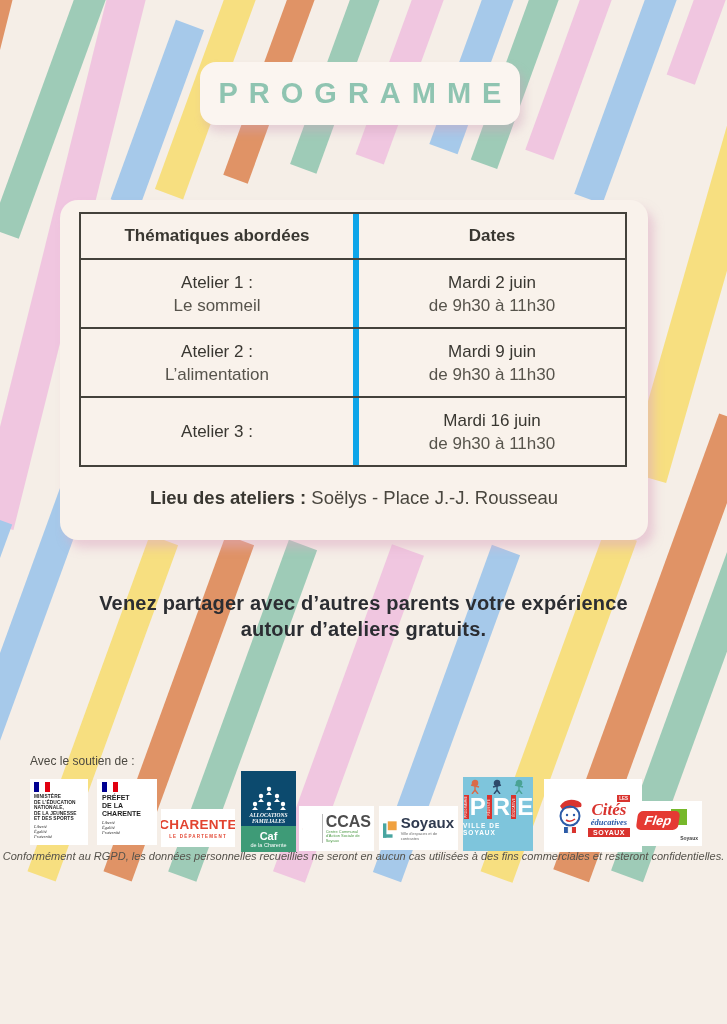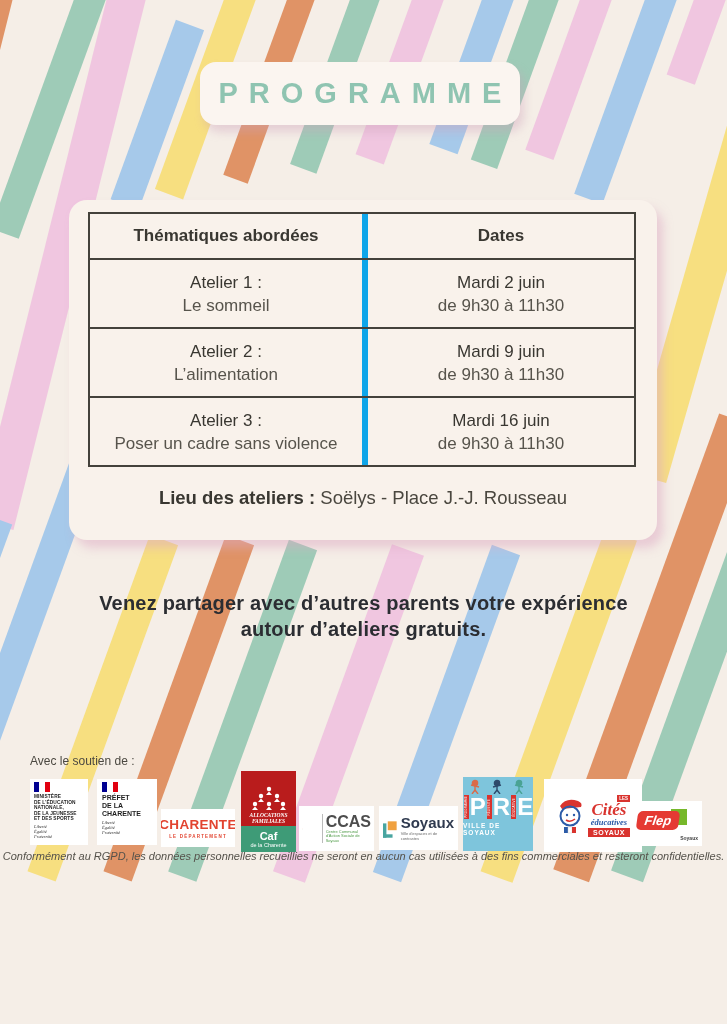--- a/index.html
+++ b/index.html
@@ -17,21 +17,21 @@
     background:#FBF5F0;border-radius:16px;
     box-shadow:4px 7px 10px rgba(205,160,185,.40);
     display:flex;align-items:center;justify-content:center;
   }
   .title-text{
     font-size:29px;font-weight:800;letter-spacing:11px;color:#8FC4B1;
     padding-left:11px;
   }
   
   .card{
-    position:absolute;z-index:2;left:69px;top:200px;width:588px;height:340px;
+    position:absolute;z-index:2;left:60px;top:200px;width:588px;height:340px;
     background:#F9F2EB;border-radius:18px;
     box-shadow:6px 8px 10px rgba(222,170,195,.50);
   }
   .sched-table{
     position:absolute;left:19px;top:12px;width:544px;
     border:2px solid #44423B;
   }
   .trow{display:grid;grid-template-columns:1fr 1fr;}
   .trow + .trow{border-top:2px solid #44423B;}
   .tcell{
@@ -60,21 +60,21 @@
   .logo-prefet{left:97px;top:779px;width:60px;height:66px;padding:3px 2px 2px 5px;box-sizing:border-box;}
   .flag{width:16px;height:10px;background:linear-gradient(90deg,#000091 33%,#FFFFFF 33%,#FFFFFF 66%,#E1000F 66%);margin-bottom:2px;}
   .gov-lines{font-size:4.8px;font-weight:700;line-height:5.6px;color:#1E1E1E;letter-spacing:.1px;}
   .prefet-lines{font-size:7px;font-weight:700;line-height:8px;color:#1E1E1E;}
   .motto{margin-top:2px;font-family:"Liberation Serif",serif;font-style:italic;font-size:4.4px;line-height:5px;color:#333;}
   .motto span{display:block;}
   .gov-line{display:block;}
   .logo-charente{left:161px;top:809px;width:74px;height:38px;display:flex;flex-direction:column;align-items:center;justify-content:center;}
   .charente-name{font-size:13.5px;font-weight:800;color:#E2432F;letter-spacing:.3px;}
   .charente-sub{font-size:4.5px;font-weight:700;color:#E2432F;letter-spacing:1.2px;margin-top:2px;}
-  .logo-caf{left:241px;top:771px;width:55px;height:81px;background:#b91c1c;display:flex;flex-direction:column;}
+  .logo-caf{left:241px;top:771px;width:55px;height:81px;background:#0c4a6e;display:flex;flex-direction:column;}
   .caf-top{flex:1;display:flex;flex-direction:column;align-items:center;justify-content:flex-end;padding-bottom:2px;}
   .caf-alloc{font-family:"Liberation Serif",serif;font-style:italic;font-weight:700;color:#FFF;font-size:5.5px;line-height:6px;text-align:center;width:46px;}
   .caf-green{height:26px;background:#3E9B77;display:flex;flex-direction:column;align-items:center;justify-content:center;}
   .caf-name{color:#FFF;font-weight:800;font-size:11px;line-height:11px;}
   .caf-sub{color:#FFF;font-size:5.5px;}
   .logo-ccas{left:299px;top:806px;width:75px;height:45px;display:flex;align-items:center;padding:0 3px;box-sizing:border-box;}
   .ccas-text{margin-left:19px;border-left:1px solid #BBB;padding-left:3px;}
   .ccas-name{font-size:16px;font-weight:800;color:#4D4D4D;line-height:16px;}
   .ccas-sub{font-size:4px;color:#4E9B47;line-height:4.6px;width:40px;}
   .logo-soyaux{left:379px;top:806px;width:79px;height:44px;display:flex;align-items:center;padding:0 4px;box-sizing:border-box;}
@@ -162,21 +162,20 @@
           <span class="cell-detail">L’alimentation</span>
         </div>
         <div class="tcell">
           <span class="cell-title">Mardi 9 juin</span>
           <span class="cell-detail">de 9h30 à 11h30</span>
         </div>
       </div>
       <div class="trow body">
         <div class="tcell">
           <span class="cell-title">Atelier 3 :</span>
-          <span class="cell-detail">Poser un cadre sans violence</span>
         </div>
         <div class="tcell">
           <span class="cell-title">Mardi 16 juin</span>
           <span class="cell-detail">de 9h30 à 11h30</span>
         </div>
       </div>
     </div>
     <div class="location-line">
       <span class="location-label">Lieu des ateliers :</span>
       <span class="location-value">Soëlys - Place J.-J. Rousseau</span>

